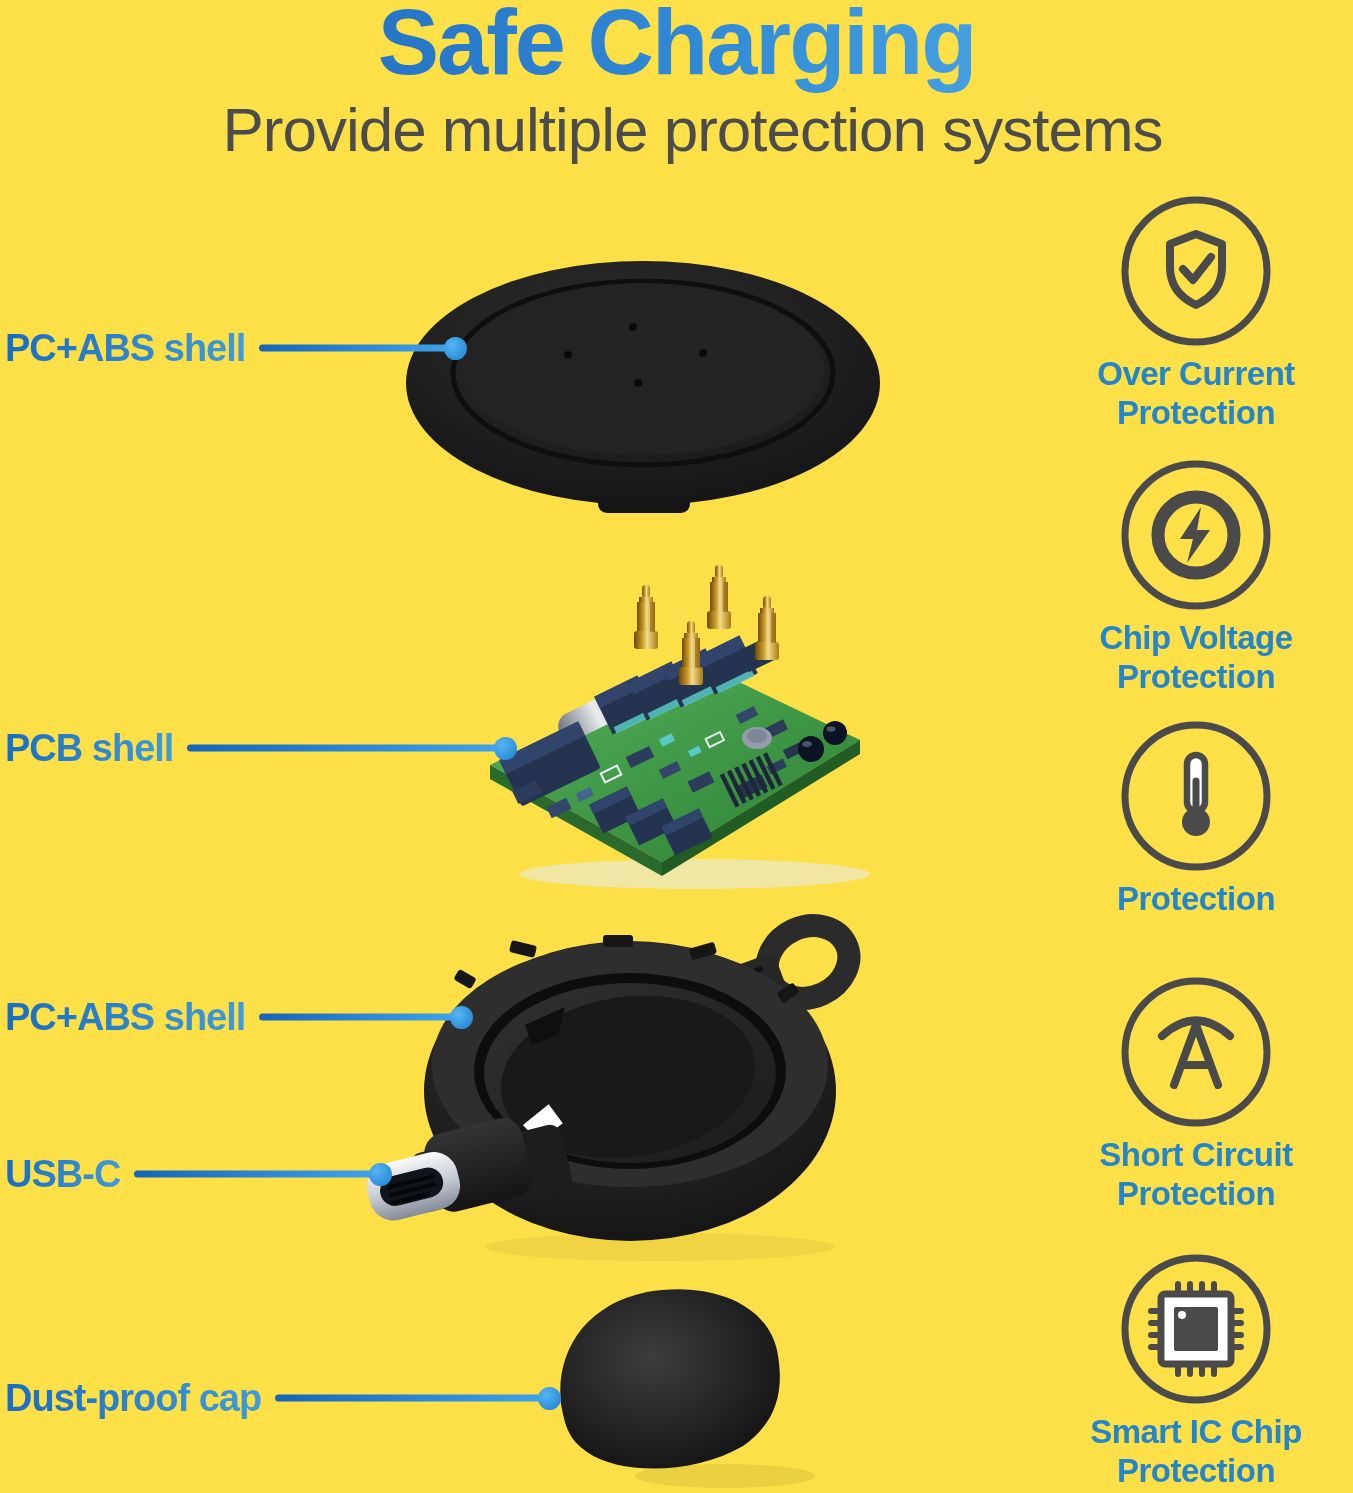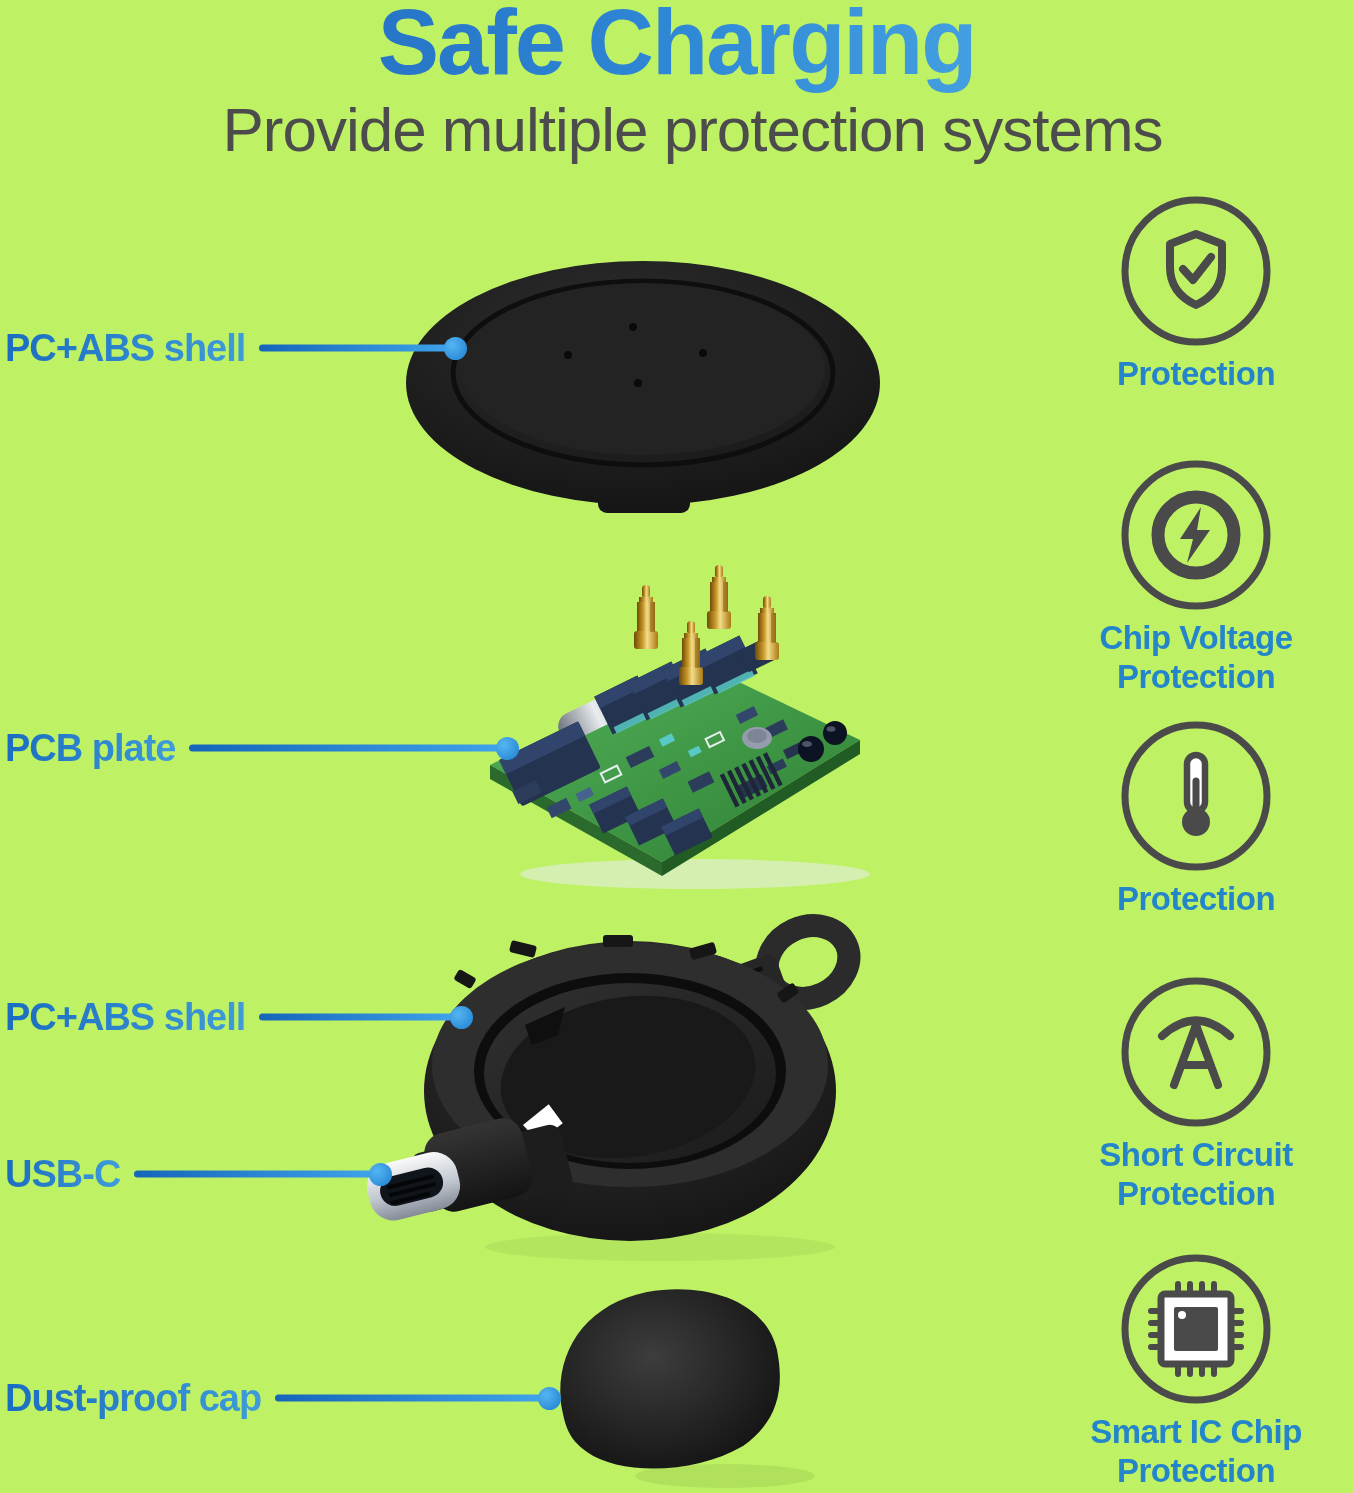--- a/index.html
+++ b/index.html
@@ -1,16 +1,16 @@
 <!DOCTYPE html>
 <html><head>
 <meta charset="utf-8">
 <style>
   html,body{margin:0;padding:0;background:#fff;}
-  .canvas{position:relative;width:1353px;height:1493px;background:#bef264;overflow:hidden;
+  .canvas{position:relative;width:1353px;height:1493px;background:#fde047;overflow:hidden;
           font-family:"Liberation Sans",sans-serif;}
 
   
   .title{position:absolute;top:-10px;left:0;width:100%;text-align:center;
          font-size:92px;font-weight:700;letter-spacing:-2px;
          background:linear-gradient(90deg,#2064ba 8%,#2e86d4 48%,#55b4ea 92%);
          -webkit-background-clip:text;background-clip:text;color:transparent;}
   .subtitle{position:absolute;top:94px;left:16px;width:100%;text-align:center;
             font-size:62px;font-weight:400;color:#4c4c4c;letter-spacing:-1px;}
 
@@ -288,21 +288,21 @@
       <ellipse cx="200" cy="214" rx="90" ry="12" fill="#000" opacity="0.07"></ellipse>
       <path d="M 36 142 C 30 88 62 42 122 30 C 180 20 240 38 252 88 C 260 128 252 160 218 184 C 170 212 96 214 62 190 C 42 176 40 162 36 142 Z" fill="url(#capGrad)"></path>
     </g>
   </svg>
 
   <div class="callout c1">
     <span class="callout-text">PC+ABS shell</span>
     <span class="leader"></span>
   </div>
   <div class="callout c2">
-    <span class="callout-text">PCB plate</span>
+    <span class="callout-text">PCB shell</span>
     <span class="leader"></span>
   </div>
   <div class="callout c3">
     <span class="callout-text">PC+ABS shell</span>
     <span class="leader"></span>
   </div>
   <div class="callout c4">
     <span class="callout-text">USB-C</span>
     <span class="leader"></span>
   </div>
@@ -311,20 +311,21 @@
     <span class="leader"></span>
   </div>
 
   <div class="feature f1">
     <svg class="badge" width="150" height="150" viewBox="0 0 150 150">
       <circle cx="75" cy="75" r="71" fill="none" stroke="#4a4a4a" stroke-width="7"></circle>
       <path d="M75 38 L101 48 V71 C101 90 90 102 75 109 C60 102 49 90 49 71 V48 Z" fill="none" stroke="#4a4a4a" stroke-width="8" stroke-linejoin="round"></path>
       <polyline points="62,73 72,84 90,61" fill="none" stroke="#4a4a4a" stroke-width="8" stroke-linecap="round" stroke-linejoin="round"></polyline>
     </svg>
     <div class="caption">
+      <div>Over Current</div>
       <div>Protection</div>
     </div>
   </div>
 
   <div class="feature f2">
     <svg class="badge" width="150" height="150" viewBox="0 0 150 150">
       <circle cx="75" cy="75" r="71" fill="none" stroke="#4a4a4a" stroke-width="7"></circle>
       <circle cx="75" cy="75" r="38" fill="none" stroke="#4a4a4a" stroke-width="13"></circle>
       <polygon points="80,47 59,79 72,79 66,103 89,70 76,70" fill="#4a4a4a"></polygon>
     </svg>

